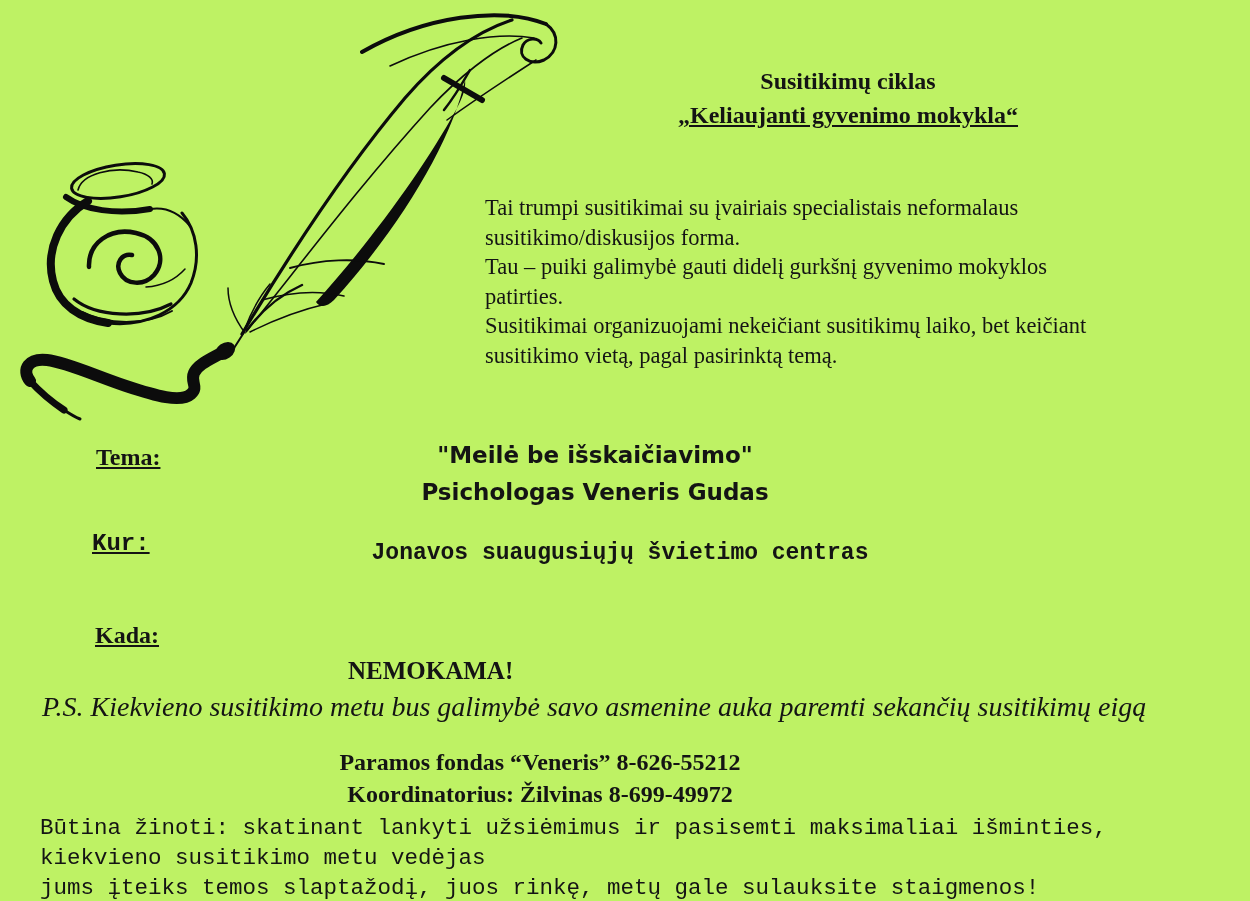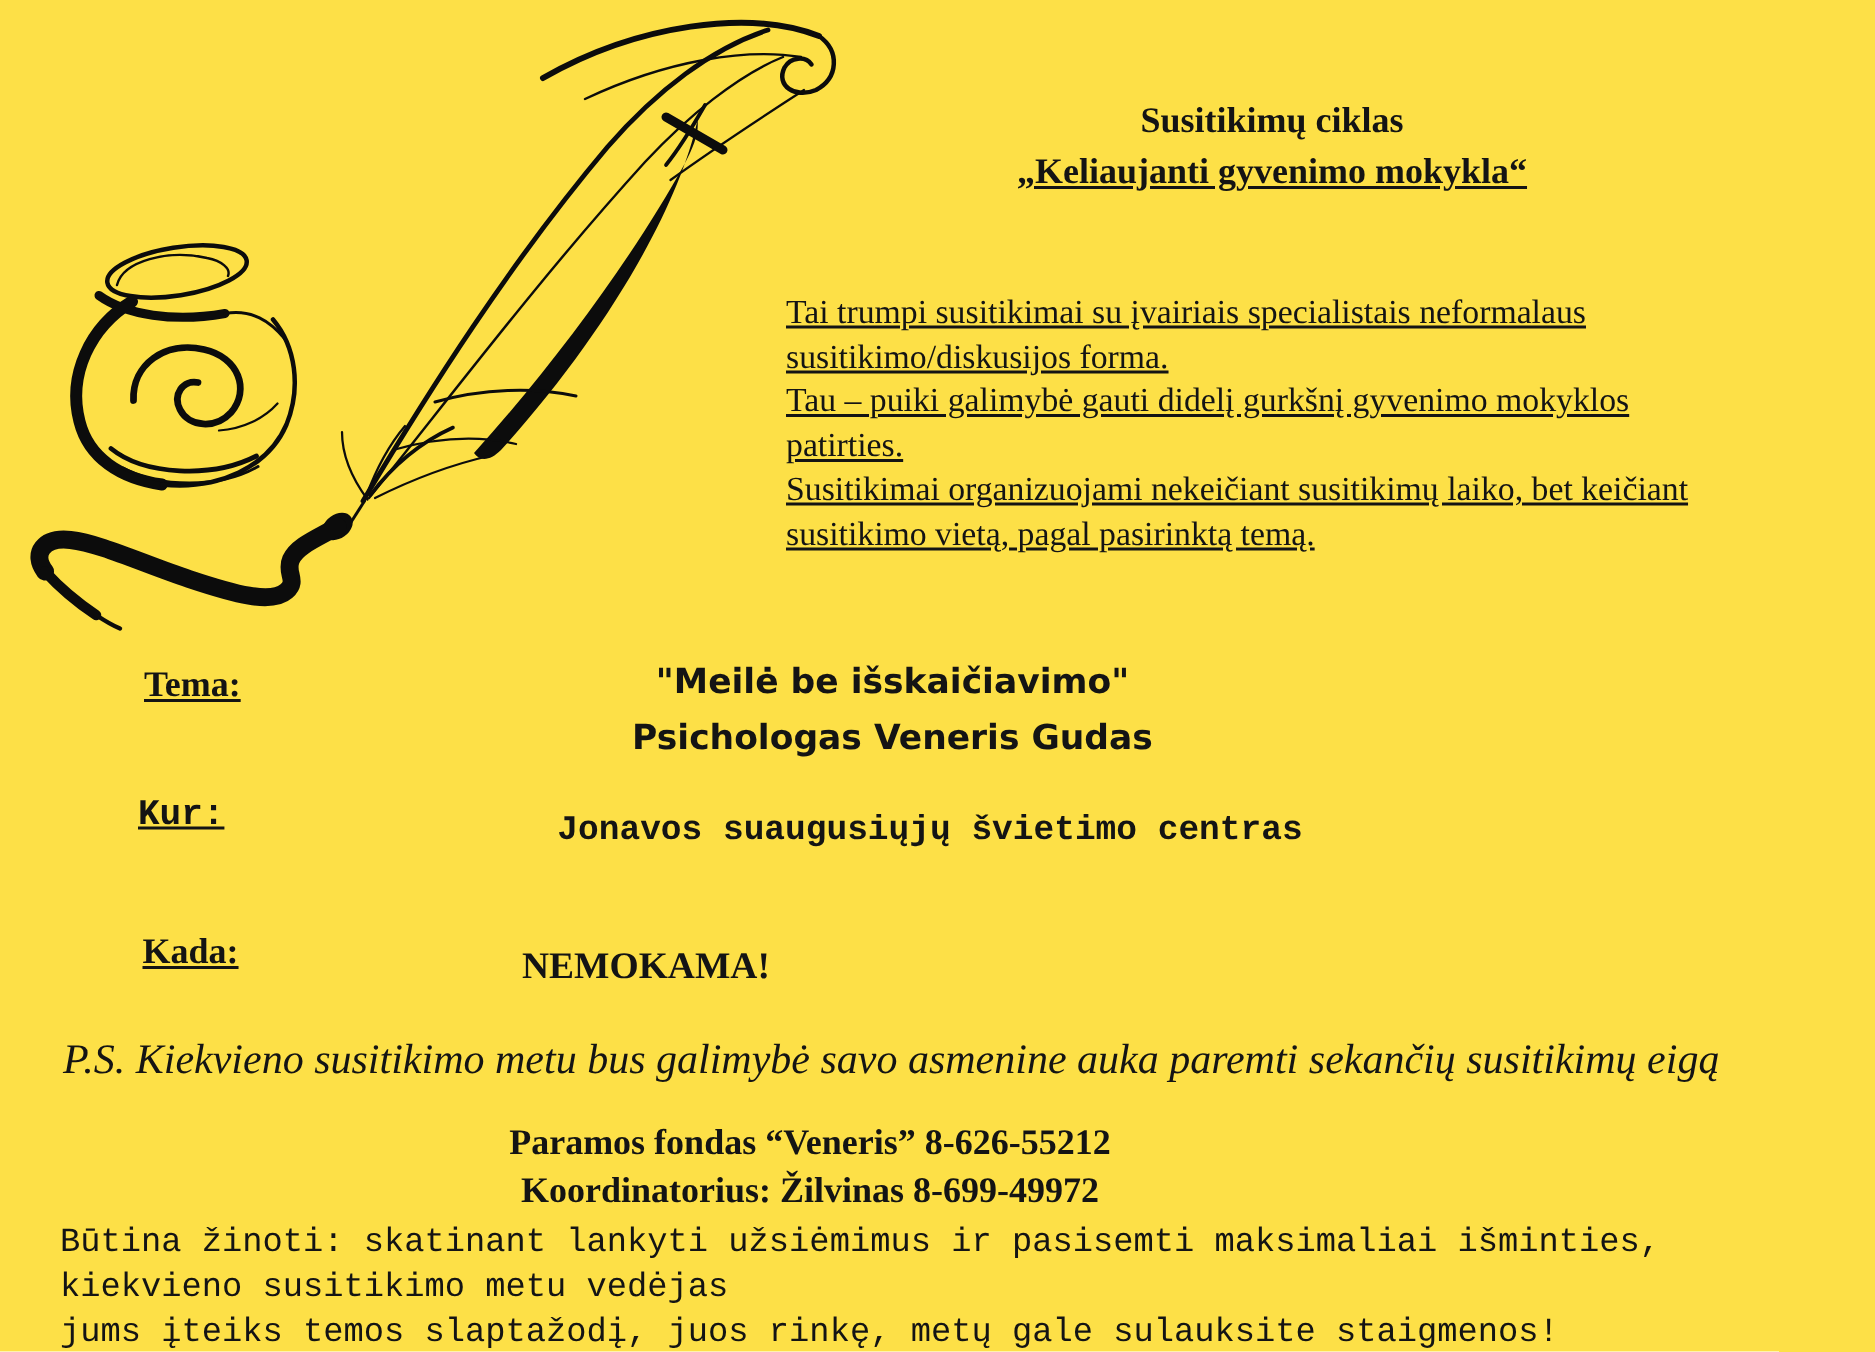--- a/index.html
+++ b/index.html
@@ -1,43 +1,42 @@
 <!DOCTYPE html>
 <html><head>
 <meta charset="utf-8">
 <style>
   html, body { margin: 0; padding: 0; background: #ffffff; }
   .page {
     position: relative;
     width: 1250px;
     height: 901px;
-    background: #fde047;
+    background: #bef264;
     font-family: "Liberation Serif", serif;
     color: #141414;
     overflow: hidden;
   }
   .abs { position: absolute; }
 
   .illustration { left: 0; top: 0; width: 580px; height: 430px; }
 
   .title-block {
     left: 598px; top: 64px; width: 500px;
     text-align: center;
     font-weight: bold;
     font-size: 24px;
     line-height: 34px;
   }
   .title-line2 { display: block; text-decoration: underline; }
 
   .intro {
-    left: 524px; top: 193px; width: 695px;
+    left: 485px; top: 193px; width: 695px;
     font-size: 22.5px;
     line-height: 29.5px;
     white-space: pre-line;
-    text-decoration: underline;
   }
 
   .field-label {
     font-weight: bold;
     font-size: 24px;
     text-decoration: underline;
   }
   .label-tema { left: 96px;  top: 444px; }
   .label-kur  { left: 92px;  top: 530px; font-family: Liberation Mono, monospace; }
   .label-kada { left: 95px;  top: 622px; }
@@ -45,21 +44,21 @@
   .comic {
     font-family: "DejaVu Sans", sans-serif;
     font-weight: bold;
     font-size: 23px;
   }
   .value-tema { left: 275px; top: 437px; width: 640px; text-align: center; line-height: 37px; }
   .value-kur  { left: 300px; top: 540px; width: 640px; text-align: center; font-family: Liberation Mono, monospace; }
   .value-kada { left: 310px; top: 615px; width: 640px; text-align: center; color: #e02020; }
 
   .free-note {
-    left: 348px; top: 631px;
+    left: 348px; top: 657px;
     font-weight: bold;
     font-size: 25px;
   }
   .ps-note {
     left: 42px; top: 691px; width: 1160px;
     font-style: italic;
     font-size: 28px;
   }
   .contacts {
     left: 40px; top: 747px; width: 1000px;

